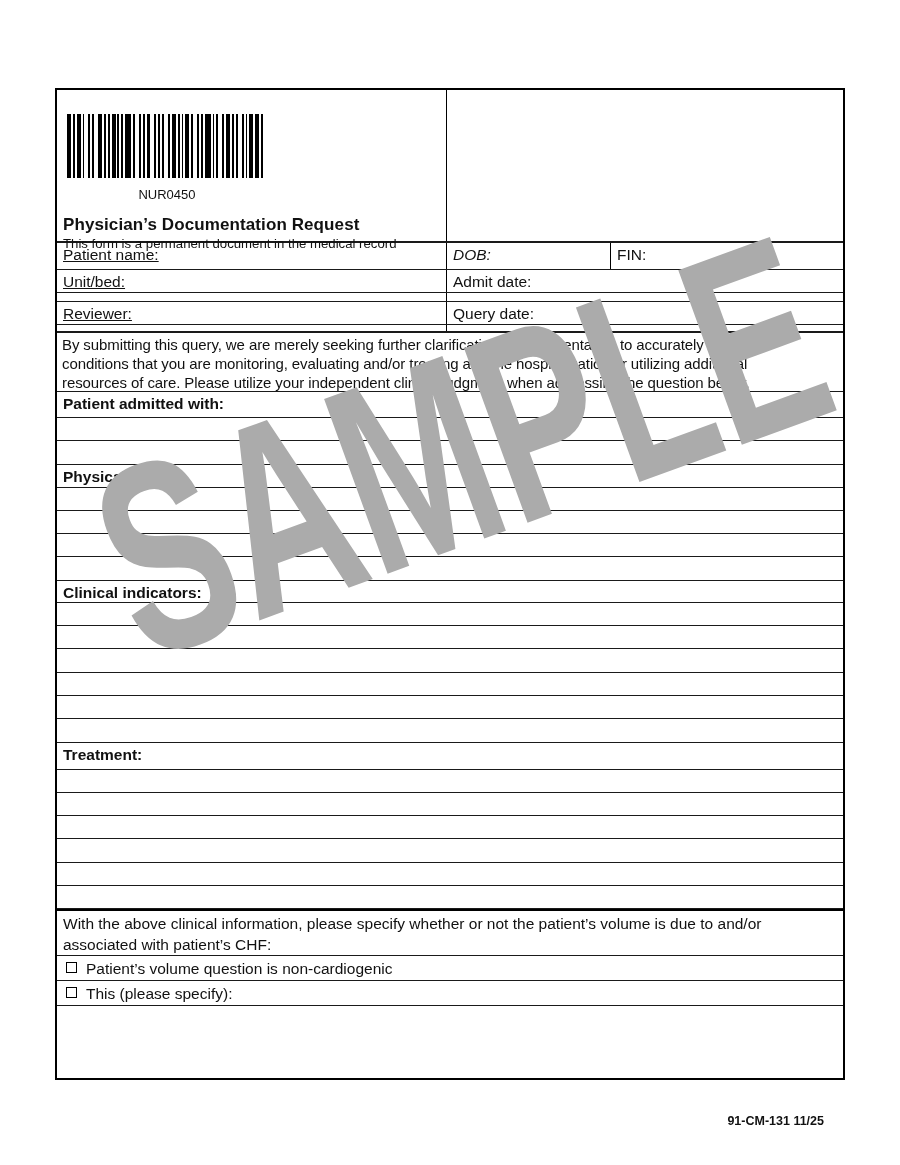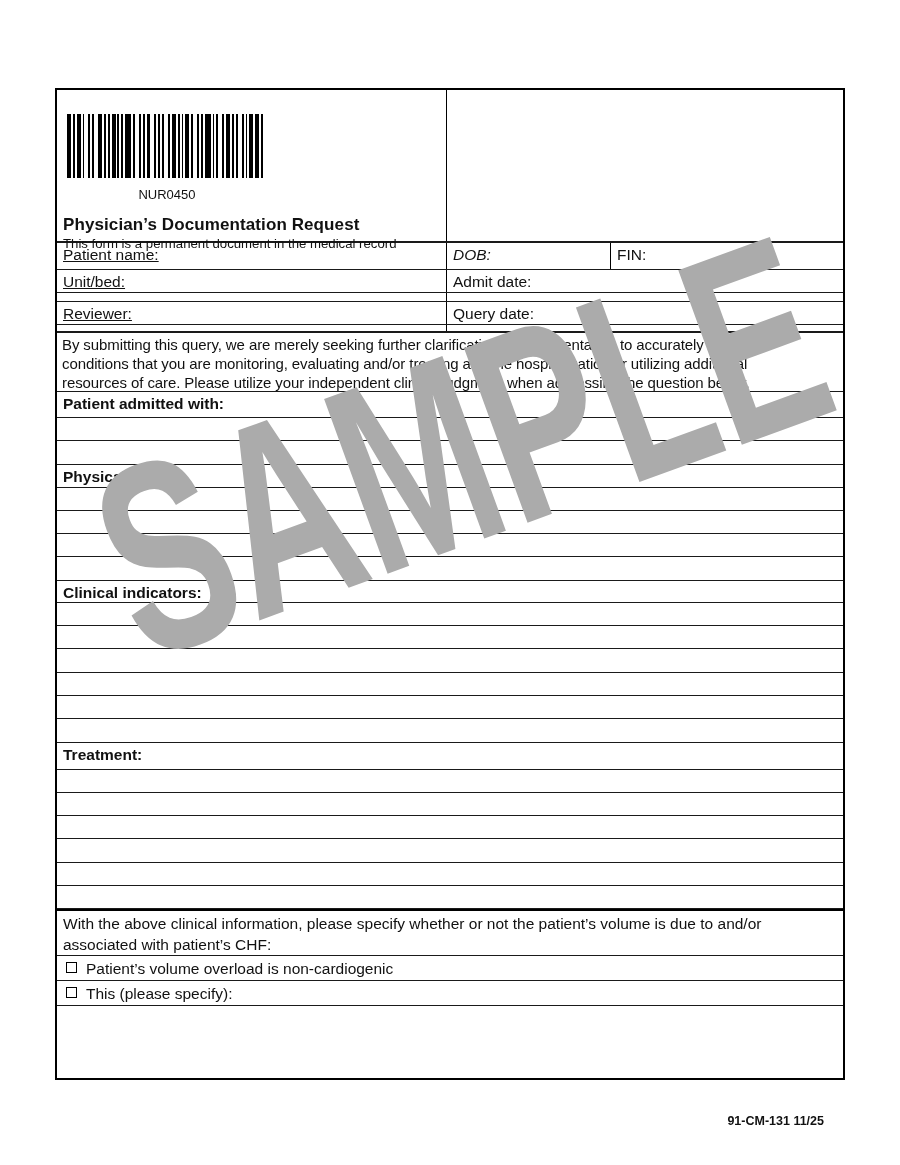--- a/index.html
+++ b/index.html
@@ -238,21 +238,21 @@
   <div class="rule"></div>
 
   <div class="row h47 qrow">
     <div class="qtext">With the above clinical information, please specify whether or not the patient’s volume is due to and/or associated with patient’s CHF:</div>
   </div>
 
 
   <div class="row h25">
     <div class="opt grow">
       <span class="cbx"></span>
-      <span>Patient’s volume overload is non-cardiogenic</span>
+      <span>Patient’s volume question is non-cardiogenic</span>
     </div>
   </div>
 
   <div class="row h25">
     <div class="opt grow">
       <span class="cbx"></span>
       <span>This (please specify):</span>
     </div>
   </div>
 

